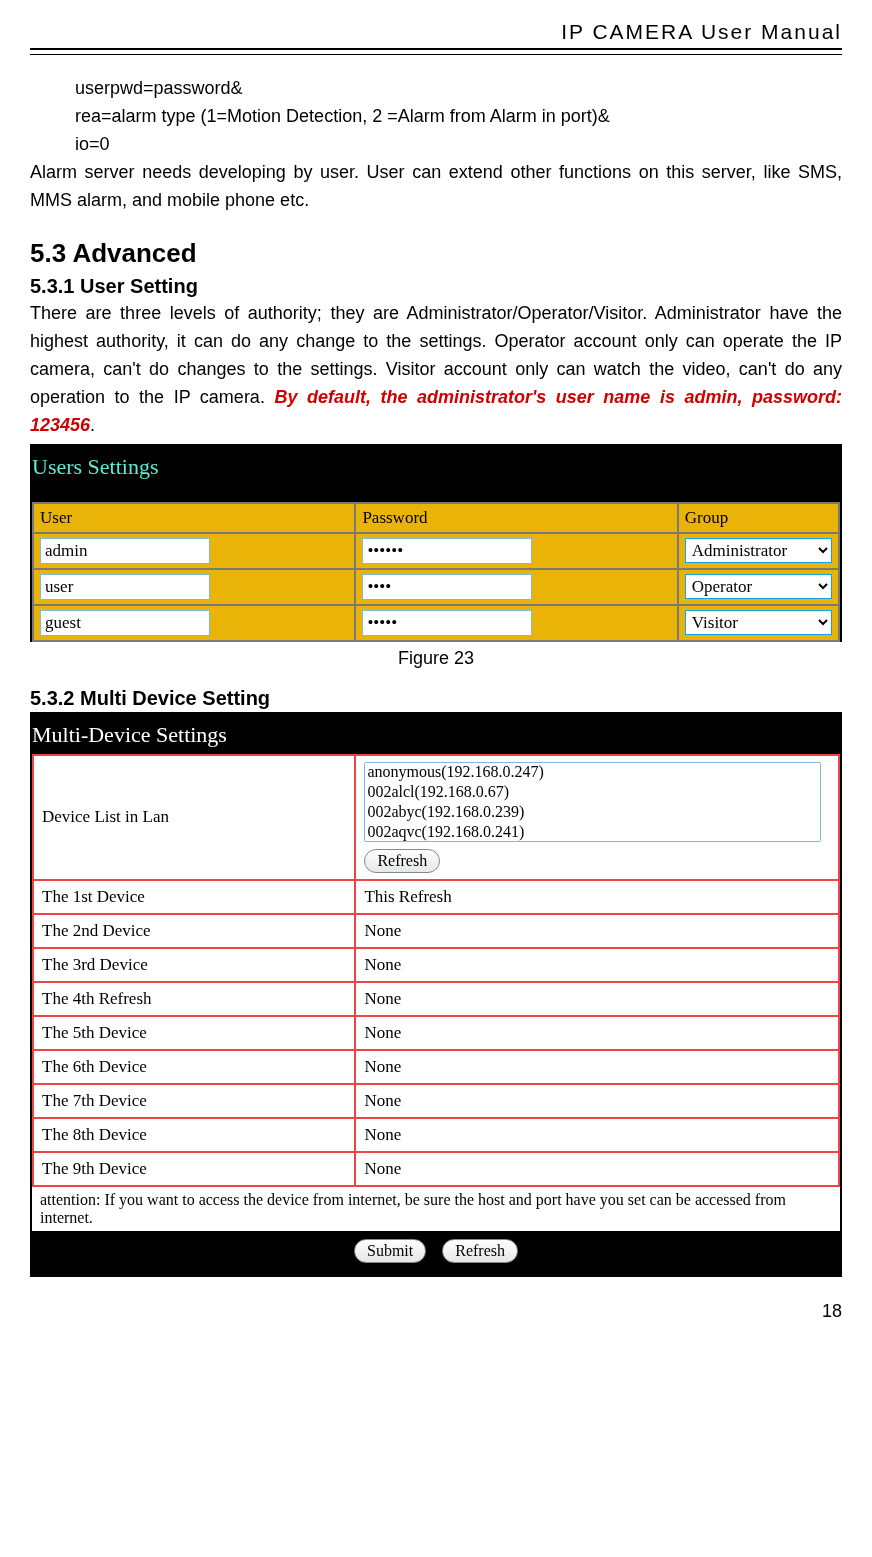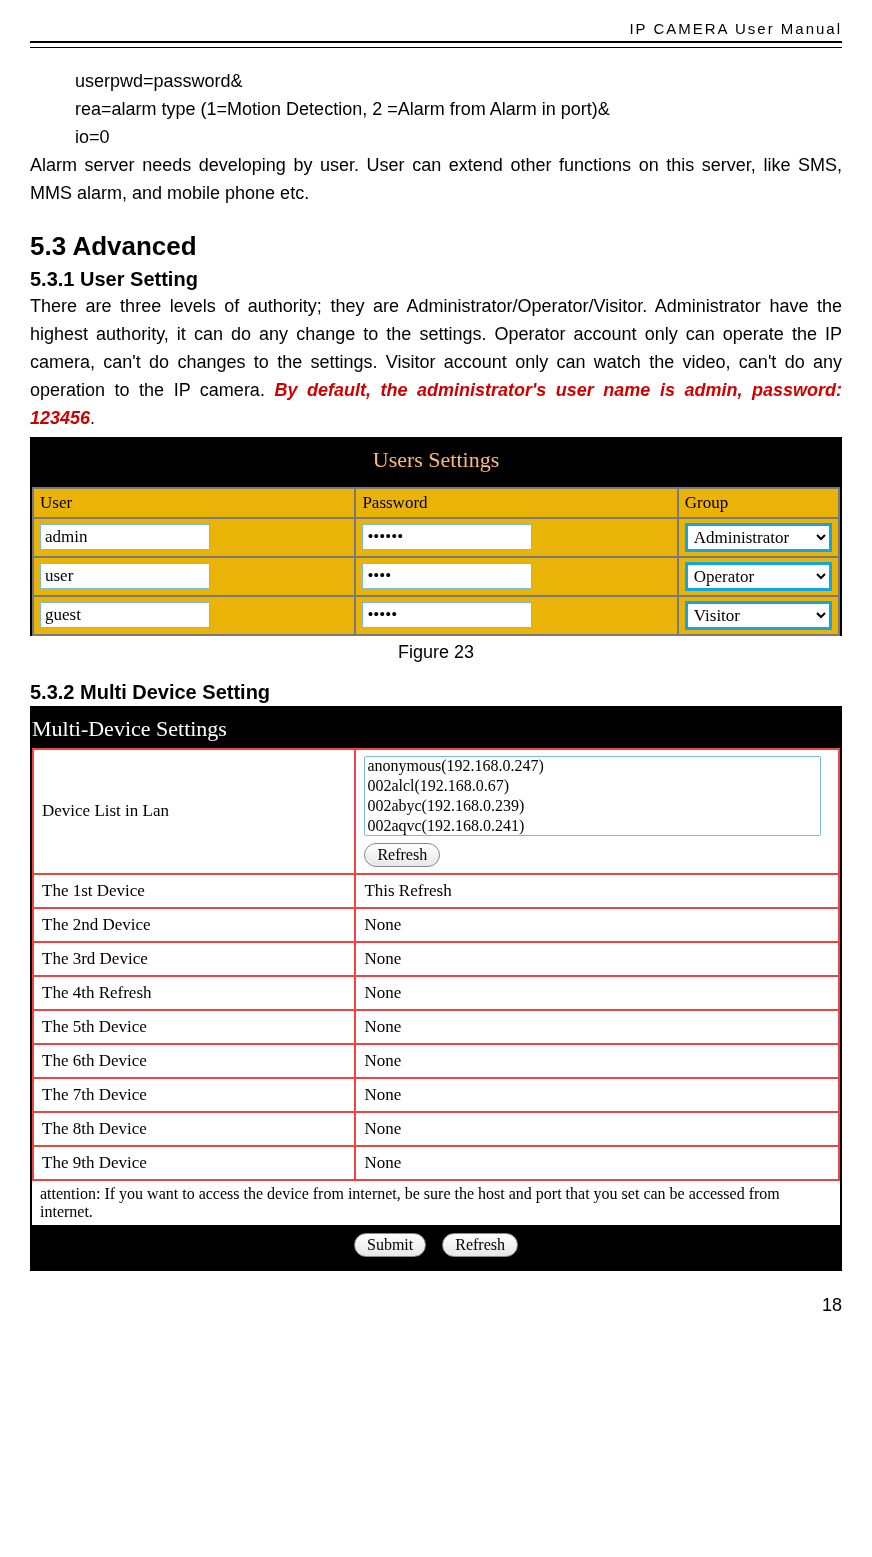--- a/index.html
+++ b/index.html
@@ -10,21 +10,21 @@
     font-family: Arial, Helvetica, sans-serif;
   }
   .page {
     width: 872px;
     box-sizing: border-box;
     padding: 20px 30px 30px 30px;
     position: relative;
   }
   .running-head {
     text-align: right;
-    font-size: 15px;
+    font-size: 21px;
     letter-spacing: 2px;
     margin-bottom: 4px;
   }
   .hr {
     border: none;
     border-top: 2px solid #000;
     margin: 0 0 4px 0;
   }
   .dbl-hr {
     border: none;
@@ -61,24 +61,23 @@
     margin: 6px 0 18px 0;
   }
   
   .users-fig {
     border: 2px solid #000;
     border-bottom: none;
     font-family: "Times New Roman", Times, serif;
   }
   .users-fig .dark-title {
     background: #000;
-    color: #fdba74;
-    text-align: center;
+    color: #5eead4;
     font-size: 22px;
-    padding: 8px 0 14px 0;
+    padding: 8px 0 22px 0;
   }
   .users-fig table {
     width: 100%;
     border-collapse: collapse;
     background: #eab308;
   }
   .users-fig td {
     border: 2px solid #7a7a7a;
     padding: 4px 6px;
     font-size: 17px;
@@ -93,21 +92,21 @@
     font-family: inherit;
     font-size: 17px;
     border: 1px solid #7abadb;
     padding: 2px 4px;
     box-sizing: border-box;
   }
   .users-fig select {
     width: 100%;
     font-family: inherit;
     font-size: 17px;
-    border: 3px solid #0ea5e9;
+    border: 1px solid #0ea5e9;
     padding: 1px 2px;
     background: #fff;
   }
   
   .multi-fig {
     border: 2px solid #000;
     font-family: "Times New Roman", Times, serif;
   }
   .multi-fig .dark-area {
     background: #000;
@@ -282,21 +281,21 @@
         <tr>
               <td class="col-label">The 8th Device</td>
               <td class="col-value">None</td>
             </tr>
         <tr>
               <td class="col-label">The 9th Device</td>
               <td class="col-value">None</td>
             </tr>
       </tbody>
         </table>
-      <div class="attention">attention: If you want to access the device from internet, be sure the host and port that you set can be accessed from internet.</div>
+      <div class="attention">attention: If you want to access the device from internet, be sure the host and port have you set can be accessed from internet.</div>
       <div class="btn-row">
         <button class="btn">Submit</button>
         <button class="btn">Refresh</button>
       </div>
     </div>
   </div>
 
   <div class="page-num">18</div>
 </div>
 

